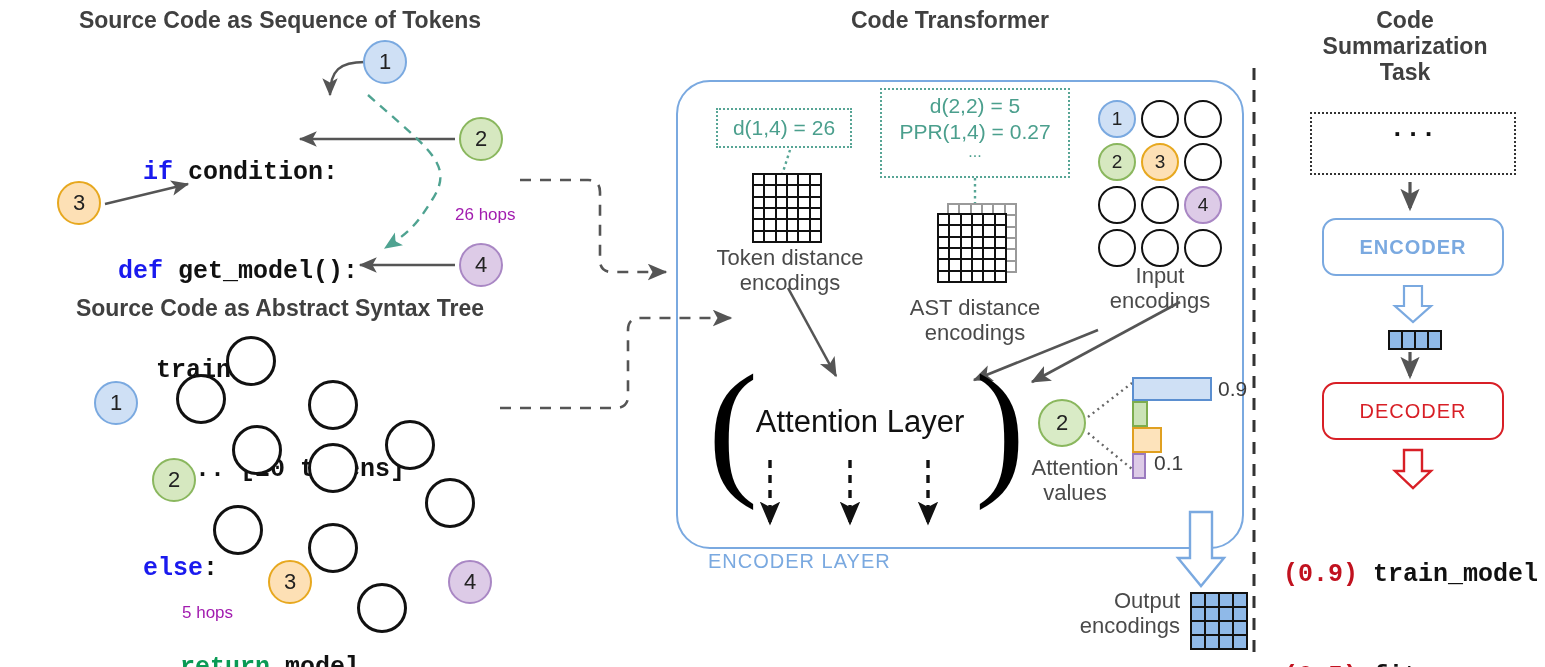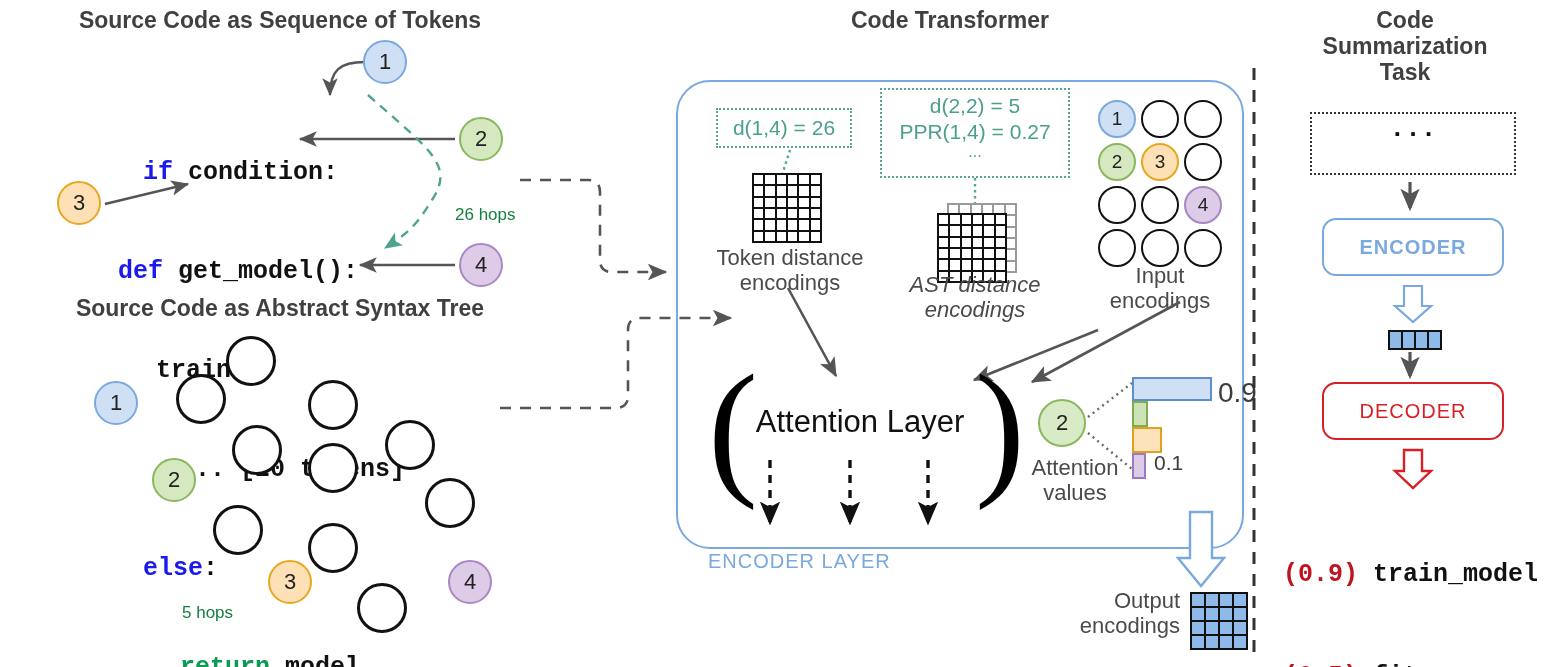--- a/index.html
+++ b/index.html
@@ -7,21 +7,21 @@
        font-family:"Liberation Sans",sans-serif;color:#3c3c3c;}
   .abs{position:absolute;}
   .title{font-weight:bold;font-size:23px;color:#404040;text-align:center;line-height:1.12;}
   .mono{font-family:"Liberation Mono",monospace;font-weight:bold;}
   .code{font-size:25px;line-height:33px;letter-spacing:0px;white-space:pre;}
   .kw{color:#1a1aee;}
   .ret{color:#0a9b55;}
   .blk{color:#111;}
   .node{border-radius:50%;display:flex;align-items:center;justify-content:center;
         font-size:22px;color:#222;font-family:"Liberation Sans",sans-serif;box-sizing:border-box;}
-  .hops{color:#15803d;font-size:17px;font-family:"Liberation Sans",sans-serif;}
+  .hops{color:#a21caf;font-size:17px;font-family:"Liberation Sans",sans-serif;}
   .lbl{font-size:22px;color:#4a4a4a;text-align:center;line-height:25px;}
   .tealbox{border:2.5px dotted #57a595;color:#4b9f8d;font-size:21px;
            text-align:center;line-height:26px;box-sizing:border-box;padding:3px 8px;}
   .encbox{border:2px solid #7aa9e0;border-radius:14px;box-sizing:border-box;
           display:flex;align-items:center;justify-content:center;
           color:#7aa9e0;font-size:20px;letter-spacing:1px;}
   .decbox{border:2.5px solid #d81f26;border-radius:14px;box-sizing:border-box;
           display:flex;align-items:center;justify-content:center;
           color:#d81f26;font-size:20px;letter-spacing:1px;}
   .outline{font-size:25px;line-height:34px;white-space:pre;}
@@ -255,21 +255,21 @@
     <i style="background:#fff"></i>
     <i style="background:#fff"></i>
     <i style="background:#fff"></i>
   <i style="background:#fff"></i>
     <i style="background:#fff"></i>
     <i style="background:#fff"></i>
     <i style="background:#fff"></i>
     <i style="background:#fff"></i>
     <i style="background:#fff"></i>
 </div>
-<div class="abs lbl" style="left:885px;top:272px;width:180px;white-space:pre-line;font-style:italic;">AST distance
+<div class="abs lbl" style="left:885px;top:295px;width:180px;white-space:pre-line;">AST distance
 encodings</div>
 
 <div class="abs" style="left:1098px;top:100px;width:124px;height:164px;">
   <div class="node abs" style="left:0;top:0;width:38px;height:38px;background:#cfe0f5;border:2.5px solid #7aa9e0;font-size:19px;">1</div>
   <div class="node abs" style="left:43px;top:0;width:38px;height:38px;background:#fff;border:2.5px solid #111;"></div>
   <div class="node abs" style="left:86px;top:0;width:38px;height:38px;background:#fff;border:2.5px solid #111;"></div>
 
   <div class="node abs" style="left:0;top:43px;width:38px;height:38px;background:#d6e8c0;border:2.5px solid #8ab75e;font-size:19px;">2</div>
   <div class="node abs" style="left:43px;top:43px;width:38px;height:38px;background:#fde0b5;border:2.5px solid #e7a81f;font-size:19px;">3</div>
   <div class="node abs" style="left:86px;top:43px;width:38px;height:38px;background:#fff;border:2.5px solid #111;"></div>
@@ -314,21 +314,21 @@
 <div class="abs node" style="left:1038px;top:399px;width:48px;height:48px;background:#d9ebc6;border:2.5px solid #8ab75e;">2</div>
 <svg class="abs" style="left:1080px;top:375px;width:60px;height:110px;">
   <path d="M8,42 L52,8" stroke="#666" stroke-width="2.4" stroke-dasharray="2,4" fill="none"></path>
   <path d="M8,58 L52,94" stroke="#666" stroke-width="2.4" stroke-dasharray="2,4" fill="none"></path>
 </svg>
 <div class="abs" style="left:1132px;top:377px;width:130px;height:102px;">
   <div class="abs" style="left:0;top:0;width:80px;height:24px;background:#cfe0f5;border:2px solid #5b8fd0;box-sizing:border-box;"></div>
   <div class="abs" style="left:0;top:24px;width:16px;height:26px;background:#cbe3b6;border:2px solid #7dad4e;box-sizing:border-box;"></div>
   <div class="abs" style="left:0;top:50px;width:30px;height:26px;background:#fde3bb;border:2px solid #e0a020;box-sizing:border-box;"></div>
   <div class="abs" style="left:0;top:76px;width:14px;height:26px;background:#ddcbe7;border:2px solid #9b7bbf;box-sizing:border-box;"></div>
-  <div class="abs" style="left:86px;top:0px;font-size:28px;color:#3c3c3c;">0.9</div>
+  <div class="abs" style="left:86px;top:0px;font-size:21px;color:#3c3c3c;">0.9</div>
   <div class="abs" style="left:22px;top:74px;font-size:21px;color:#3c3c3c;">0.1</div>
 </div>
 <div class="abs lbl" style="left:1000px;top:455px;width:150px;white-space:pre-line;">Attention
 values</div>
 
 <svg class="abs" style="left:1178px;top:512px;width:46px;height:78px;">
   <path d="M12,0 L12,46 L0,46 L23,74 L46,46 L34,46 L34,0 Z" fill="#fff" stroke="#7aa9e0" stroke-width="2.4"></path>
 </svg>
 <div class="abs lbl" style="left:1055px;top:588px;width:125px;text-align:right;white-space:pre-line;">Output
 encodings</div>

